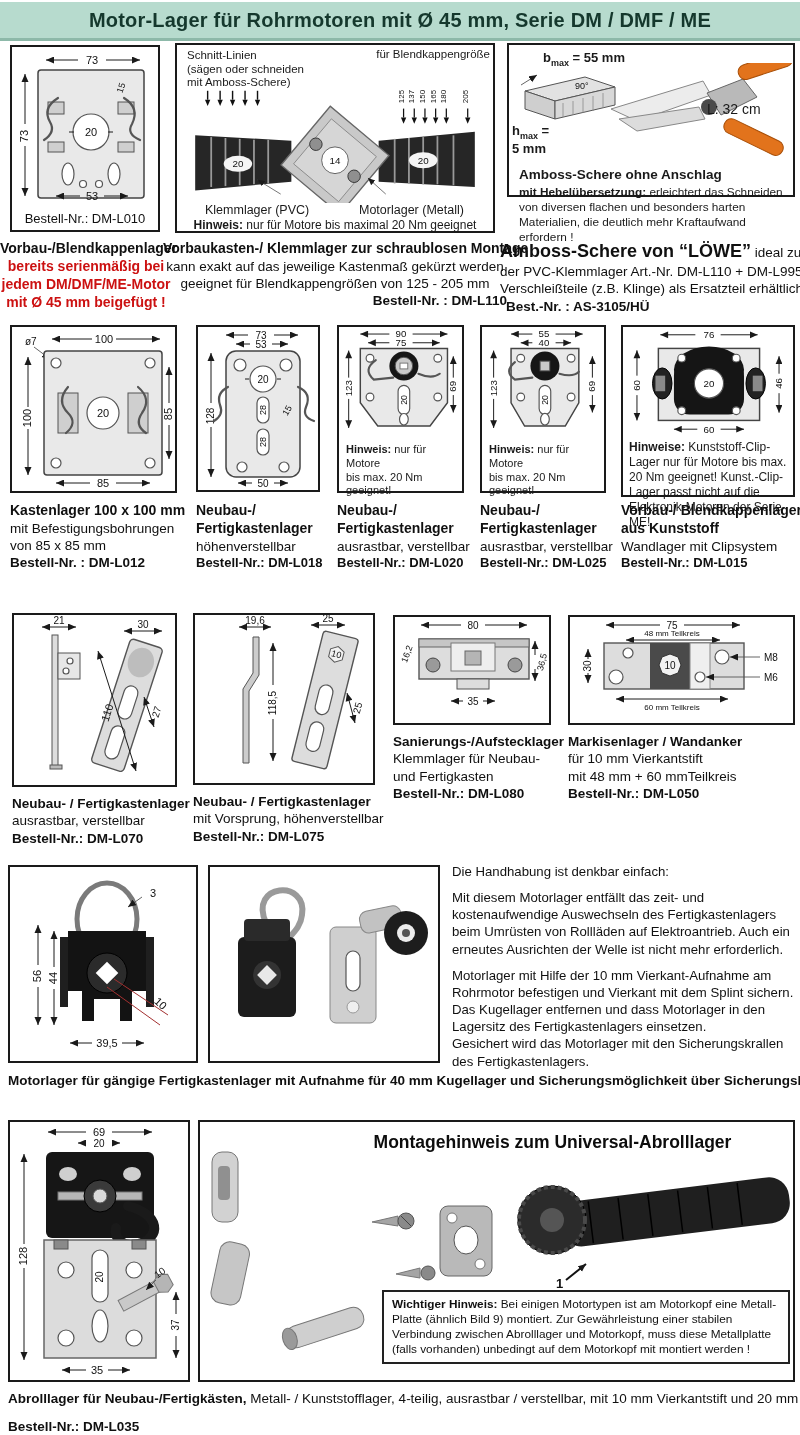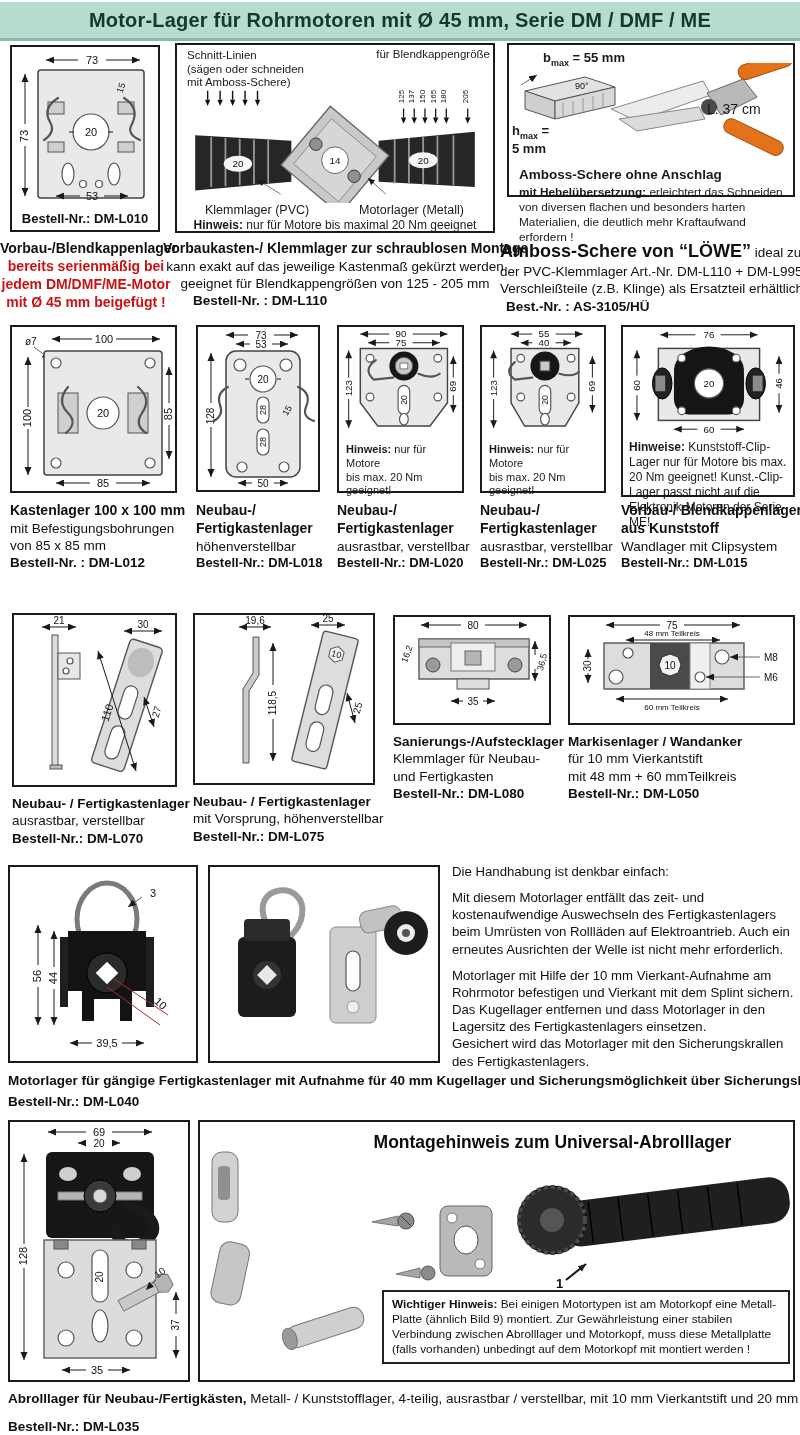--- a/index.html
+++ b/index.html
@@ -6,21 +6,21 @@
   .page{position:relative;width:800px;height:1435px;background:#fff;overflow:hidden;
         font-family:"Liberation Sans",sans-serif;color:#111;}
   .titlebar{position:absolute;left:0;top:2px;width:800px;height:36px;background:#b7dbce;
             border-bottom:3px solid #8db9a9;display:flex;align-items:center;justify-content:center;}
   .titlebar span{font-size:20px;font-weight:bold;color:#15382d;letter-spacing:.2px;}
   .box{position:absolute;border:2px solid #1a1a1a;background:#fff;box-sizing:border-box;}
   .cap{position:absolute;font-size:13.5px;line-height:1.28;color:#101010;}
   .cap div{white-space:nowrap;}
   .b{font-weight:bold;}
   .red{color:#cc1111;font-weight:bold;}
-  .ordin{position:absolute;bottom:4px;left:0;width:100%;text-align:center;font-weight:bold;font-size:13px;}
+  .ordin{position:absolute;bottom:4px;left:0;width:100%;text-align:center;font-weight:normal;font-size:13px;}
   .lbl{position:absolute;font-size:11.5px;line-height:1.18;color:#1a1a1a;}
   .hinw{position:absolute;font-size:12px;color:#1a1a1a;}
   .hinw2{position:absolute;font-size:10.6px;line-height:1.25;color:#1a1a1a;}
   .para{margin:0 0 9px 0;font-size:13.2px;line-height:1.3;}
   svg text{font-family:"Liberation Sans",sans-serif;}
   .dimt{font-size:11px;fill:#111;}
   .dimt10{font-size:10px;fill:#111;}
   .dimt9{font-size:9px;fill:#111;}
   .dl{stroke:#1a1a1a;stroke-width:1;}
   .thin{stroke:#555;stroke-width:.9;}
@@ -164,21 +164,21 @@
     <div class="lbl" style="left:28px;top:158px;font-size:12.5px">Klemmlager (PVC)</div>
     <div class="lbl" style="left:182px;top:158px;font-size:12.5px">Motorlager (Metall)</div>
     <div class="hinw" style="left:0;top:173px;width:100%;text-align:center">
       <span class="b">Hinweis:</span><span> nur für Motore bis maximal 20 Nm geeignet</span>
     </div>
   </div>
   <div class="cap" style="left:163px;top:240px;width:344px;text-align:center">
     <div class="b" style="font-size:14px">Vorbaukasten-/ Klemmlager zur schraublosen Montage</div>
     <div>kann exakt auf das jeweilige Kastenmaß gekürzt werden</div>
     <div>geeignet für Blendkappengrößen von 125 - 205 mm</div>
-    <div class="b" style="text-align:left;padding-left:30px">Bestell-Nr. : DM-L110</div>
+    <div class="b" style="text-align:right;padding-left:30px">Bestell-Nr. : DM-L110</div>
   </div>
 
   <div class="box" style="left:507px;top:43px;width:288px;height:154px">
     <div class="lbl b" style="left:34px;top:5px;font-size:13px">
       <span>b</span><sub style="font-size:9px">max</sub><span> = 55 mm</span>
     </div>
     <svg viewBox="0 0 130 62" style="position:absolute;left:4px;top:24px;width:130px;height:62px">
       <polygon points="12,22 72,8 102,18 42,32" fill="#e2e2e2" stroke="#555"></polygon>
       <polygon points="12,22 42,32 42,50 12,40" fill="#cfcfcf" stroke="#555"></polygon>
       <polygon points="42,32 102,18 102,36 42,50" fill="#d8d8d8" stroke="#555"></polygon>
@@ -197,21 +197,21 @@
       <span>5 mm</span>
     </div>
     <svg viewBox="0 0 186 100" style="position:absolute;left:98px;top:18px;width:186px;height:100px">
       <polygon points="4,46 96,18 104,32 30,58" fill="#ececec" stroke="#888"></polygon>
       <polygon points="12,56 92,44 98,56 30,68" fill="#dcdcdc" stroke="#888"></polygon>
       <polygon points="100,30 136,16 150,34 114,52" fill="#b9b9b9" stroke="#666"></polygon>
       <circle cx="102" cy="44" r="8" fill="#4a4a4a"></circle>
       <rect x="130" y="4" width="56" height="15" rx="7" transform="rotate(-18 130 6)" fill="#e2731c" stroke="#a84f08"></rect>
       <rect x="120" y="54" width="64" height="15" rx="7" transform="rotate(26 122 56)" fill="#e2731c" stroke="#a84f08"></rect>
     </svg>
-    <div class="lbl" style="left:198px;top:56px;font-size:14px">L: 37 cm</div>
+    <div class="lbl" style="left:198px;top:56px;font-size:14px">L: 32 cm</div>
     <div class="lbl b" style="left:10px;top:122px;font-size:13.5px">Amboss-Schere ohne Anschlag</div>
     <div class="lbl" style="left:10px;top:140px;width:266px;font-size:11.8px;line-height:1.27">
       <span class="b">mit Hebelübersetzung:</span><span> erleichtert das Schneiden von diversen flachen und besonders harten Materialien, die deutlich mehr Kraftaufwand erfordern !</span>
     </div>
   </div>
   <div class="cap" style="left:500px;top:240px;width:298px;text-align:center">
     <div><span class="b" style="font-size:18px">Amboss-Schere von “LÖWE”</span><span> ideal zum Kürzen</span></div>
     <div>der PVC-Klemmlager Art.-Nr. DM-L110 + DM-L995</div>
     <div>Verschleißteile (z.B. Klinge) als Ersatzteil erhältlich !</div>
     <div class="b" style="text-align:left;padding-left:6px">Best.-Nr. : AS-3105/HÜ</div>
@@ -573,21 +573,20 @@
     </svg>
   </div>
   <div style="position:absolute;left:452px;top:863px;width:344px">
     <p class="para">Die Handhabung ist denkbar einfach:</p>
     <p class="para">Mit diesem Motorlager entfällt das zeit- und kostenaufwendige Auswechseln des Fertigkastenlagers beim Umrüsten von Rollläden auf Elektroantrieb. Auch ein erneutes Ausrichten der Welle ist nicht mehr erforderlich.</p>
     <p class="para" style="margin-bottom:0">Motorlager mit Hilfe der 10 mm Vierkant-Aufnahme am Rohrmotor befestigen und Vierkant mit dem Splint sichern. Das Kugellager entfernen und dass Motorlager in den Lagersitz des Fertigkastenlagers einsetzen.</p>
     <p class="para">Gesichert wird das Motorlager mit den Sicherungskrallen des Fertigkastenlagers.</p>
   </div>
   <div class="cap" style="left:8px;top:1072px;width:790px">
     <div class="b">Motorlager für gängige Fertigkastenlager mit Aufnahme für 40 mm Kugellager und Sicherungsmöglichkeit über Sicherungskrallen</div>
-    <div class="b" style="margin-top:4px">Bestell-Nr.: DM-L040</div>
   </div>
 
   <div class="box" style="left:8px;top:1120px;width:182px;height:262px">
     <svg viewBox="0 0 178 258" style="width:178px;height:258px;display:block">
       <line class="dl" x1="38" y1="10" x2="76" y2="10" marker-start="url(#aS)"></line>
       <line class="dl" x1="102" y1="10" x2="142" y2="10" marker-end="url(#aE)"></line>
       <text class="dimt" x="89" y="14" text-anchor="middle">69</text>
       <line class="dl" x1="68" y1="21" x2="76" y2="21" marker-start="url(#aS)"></line>
       <line class="dl" x1="102" y1="21" x2="110" y2="21" marker-end="url(#aE)"></line>
       <text class="dimt10" x="89" y="24.5" text-anchor="middle">20</text>

